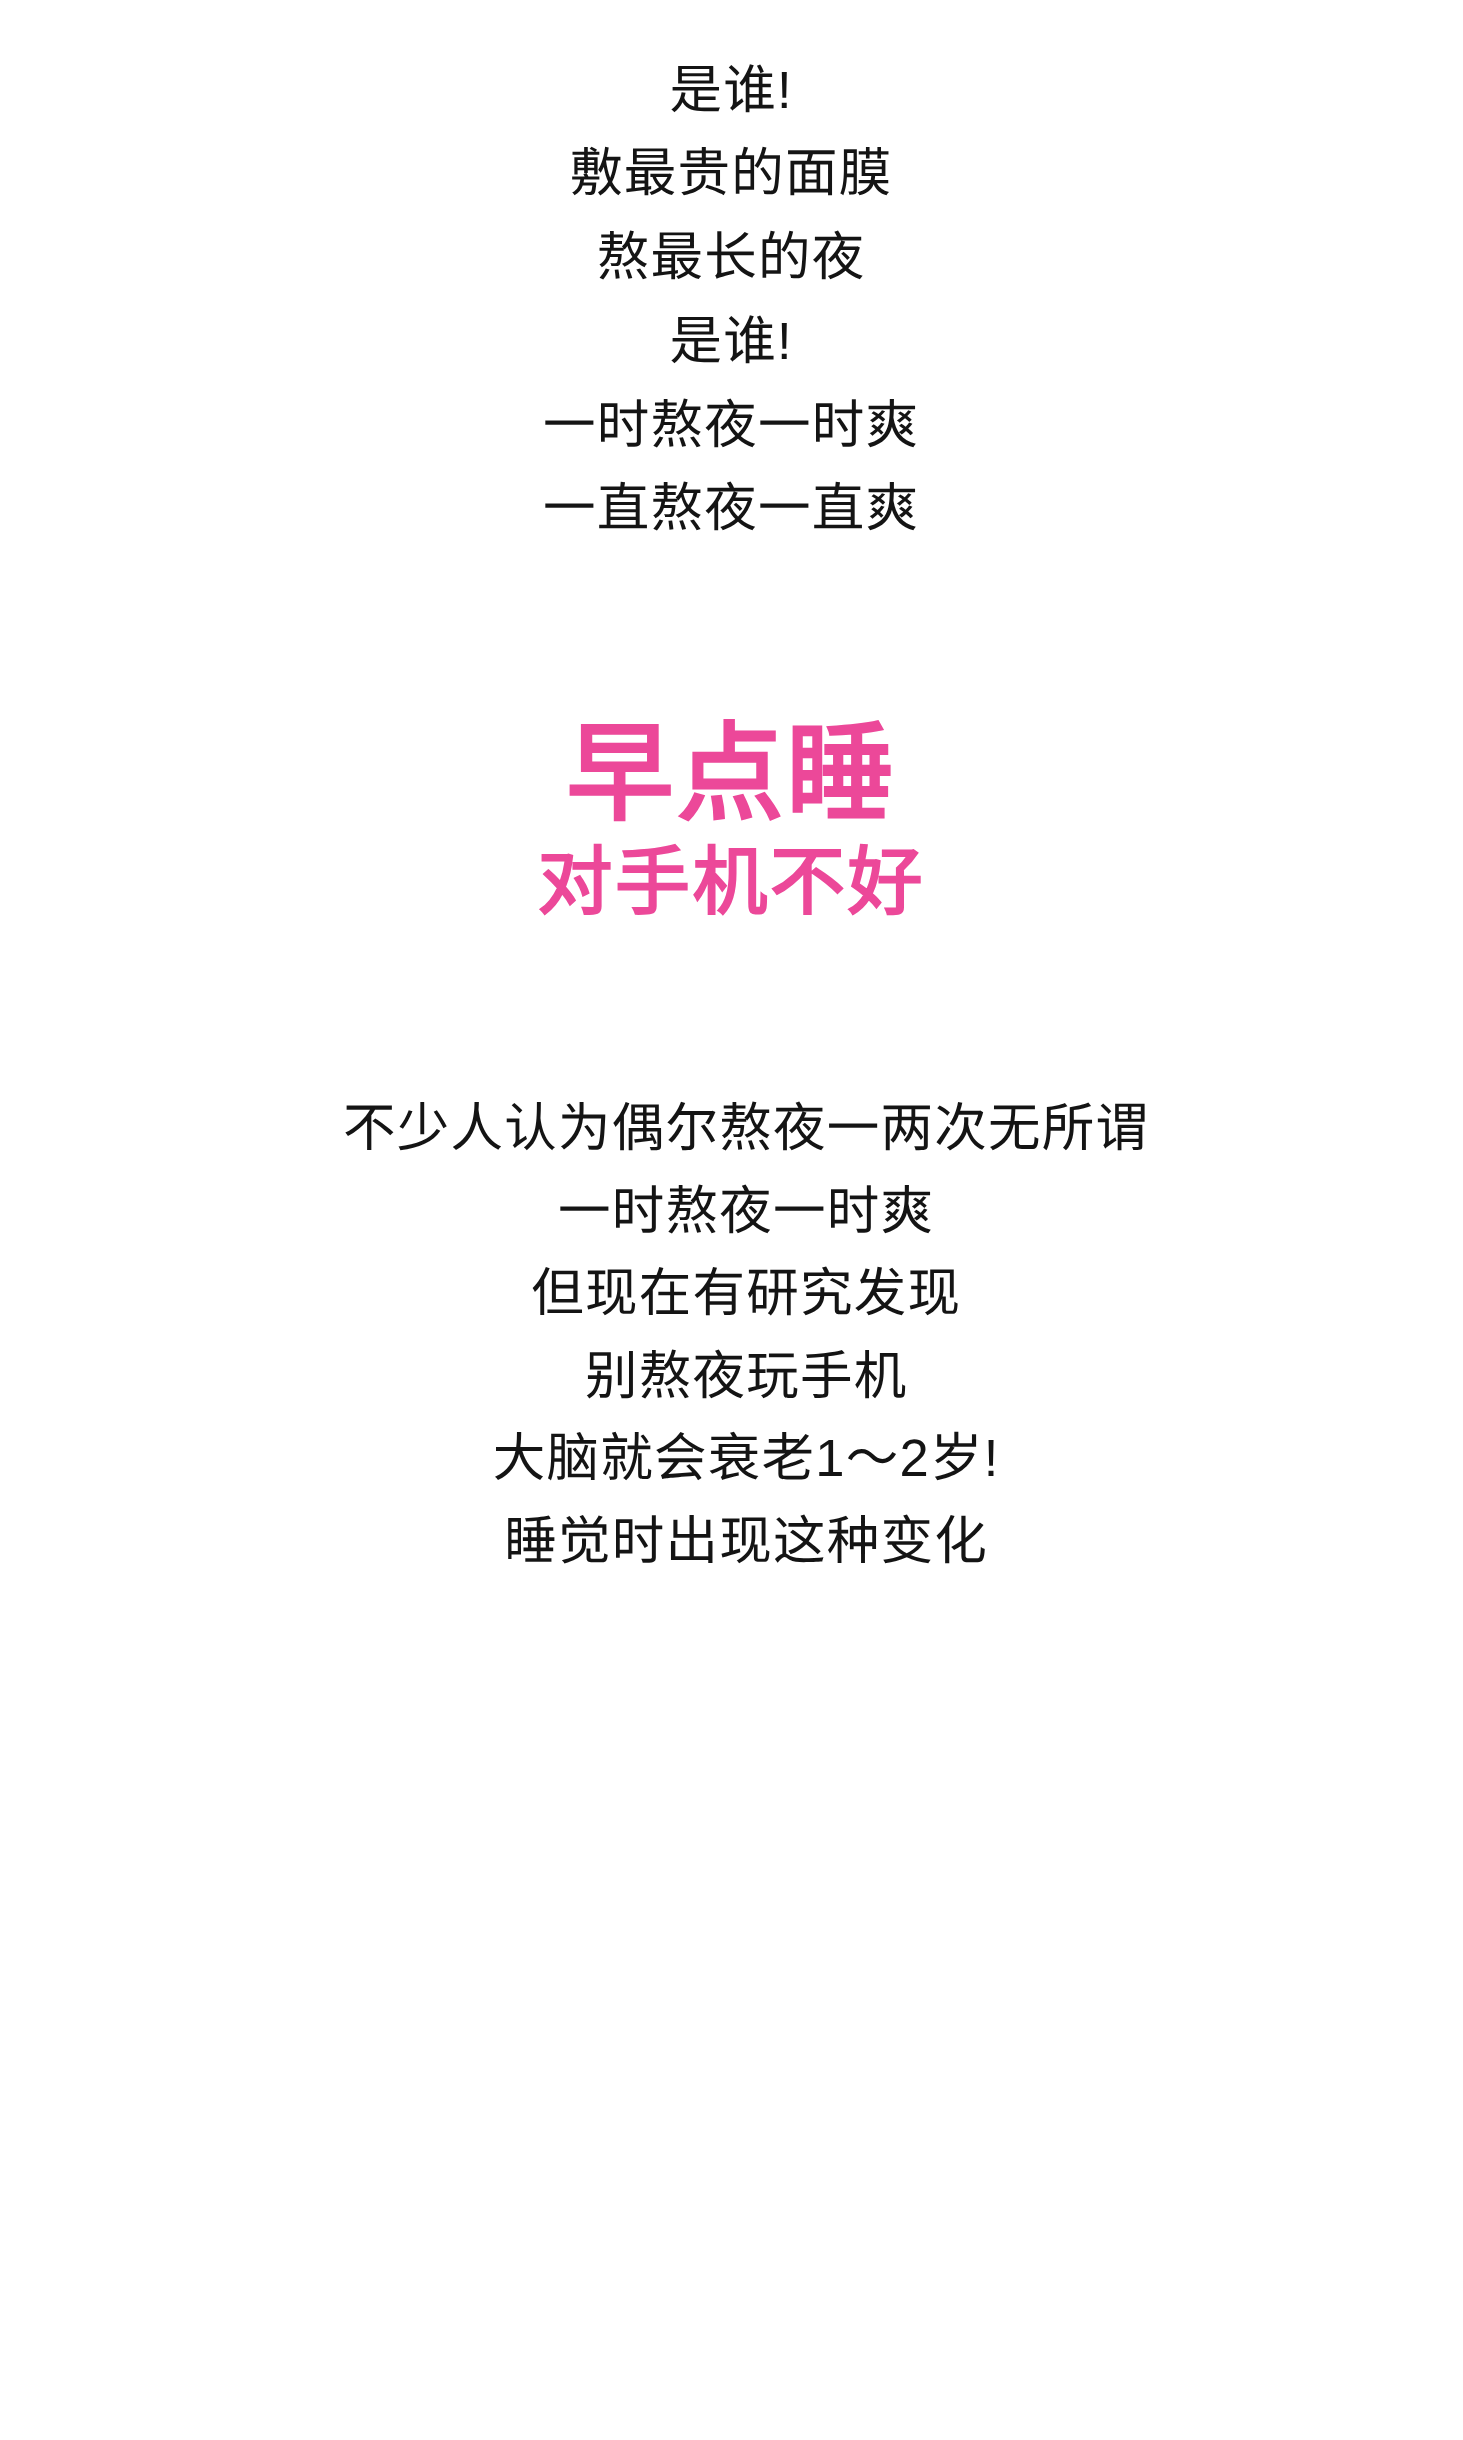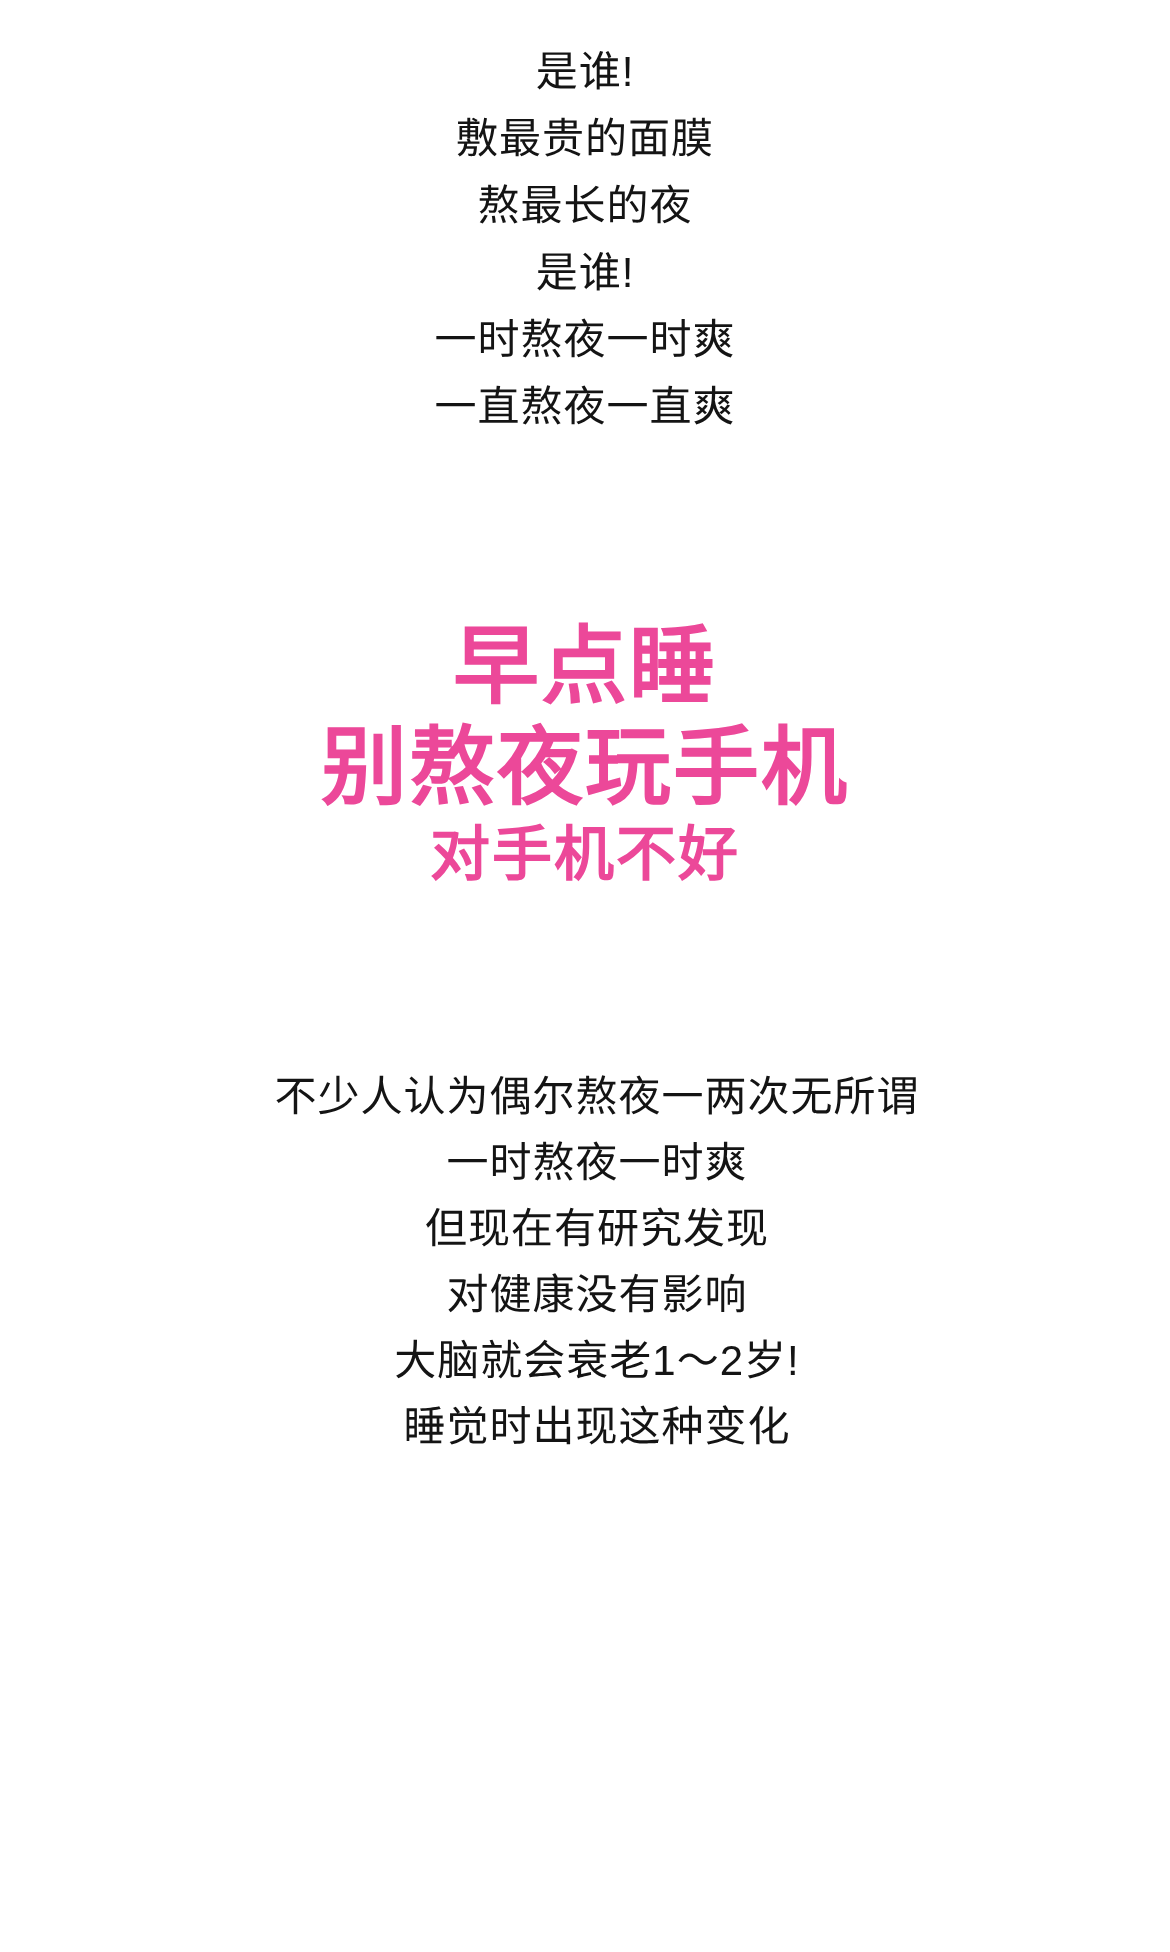--- a/index.html
+++ b/index.html
@@ -16,21 +16,20 @@
     -webkit-font-smoothing: antialiased;
   }
   .page {
     width: 1170px;
     min-height: 1952px;
     box-sizing: border-box;
     display: flex;
     flex-direction: column;
     align-items: center;
     background: #ffffff;
-    gap: 46px;
   }
 
   
   .stanza-top {
     margin-top: 38px;
     width: 100%;
     text-align: center;
   }
   .stanza-top .line {
     font-size: 42px;
@@ -82,26 +81,25 @@
     <div class="line">是谁!</div>
     <div class="line">敷最贵的面膜</div>
     <div class="line">熬最长的夜</div>
     <div class="line">是谁!</div>
     <div class="line">一时熬夜一时爽</div>
     <div class="line">一直熬夜一直爽</div>
   </section>
 
   <section class="headline">
     <div class="hline hline-1">早点睡</div>
-    <div class="hline hline-2">别熬夜玩手机</div>
     <div class="hline hline-3">对手机不好</div>
   </section>
 
   <section class="stanza-bottom">
     <div class="line">不少人认为偶尔熬夜一两次无所谓</div>
     <div class="line">一时熬夜一时爽</div>
     <div class="line">但现在有研究发现</div>
-    <div class="line">对健康没有影响</div>
+    <div class="line">别熬夜玩手机</div>
     <div class="line">大脑就会衰老1～2岁!</div>
     <div class="line">睡觉时出现这种变化</div>
   </section>
 
 </div>
 
 </body></html>

